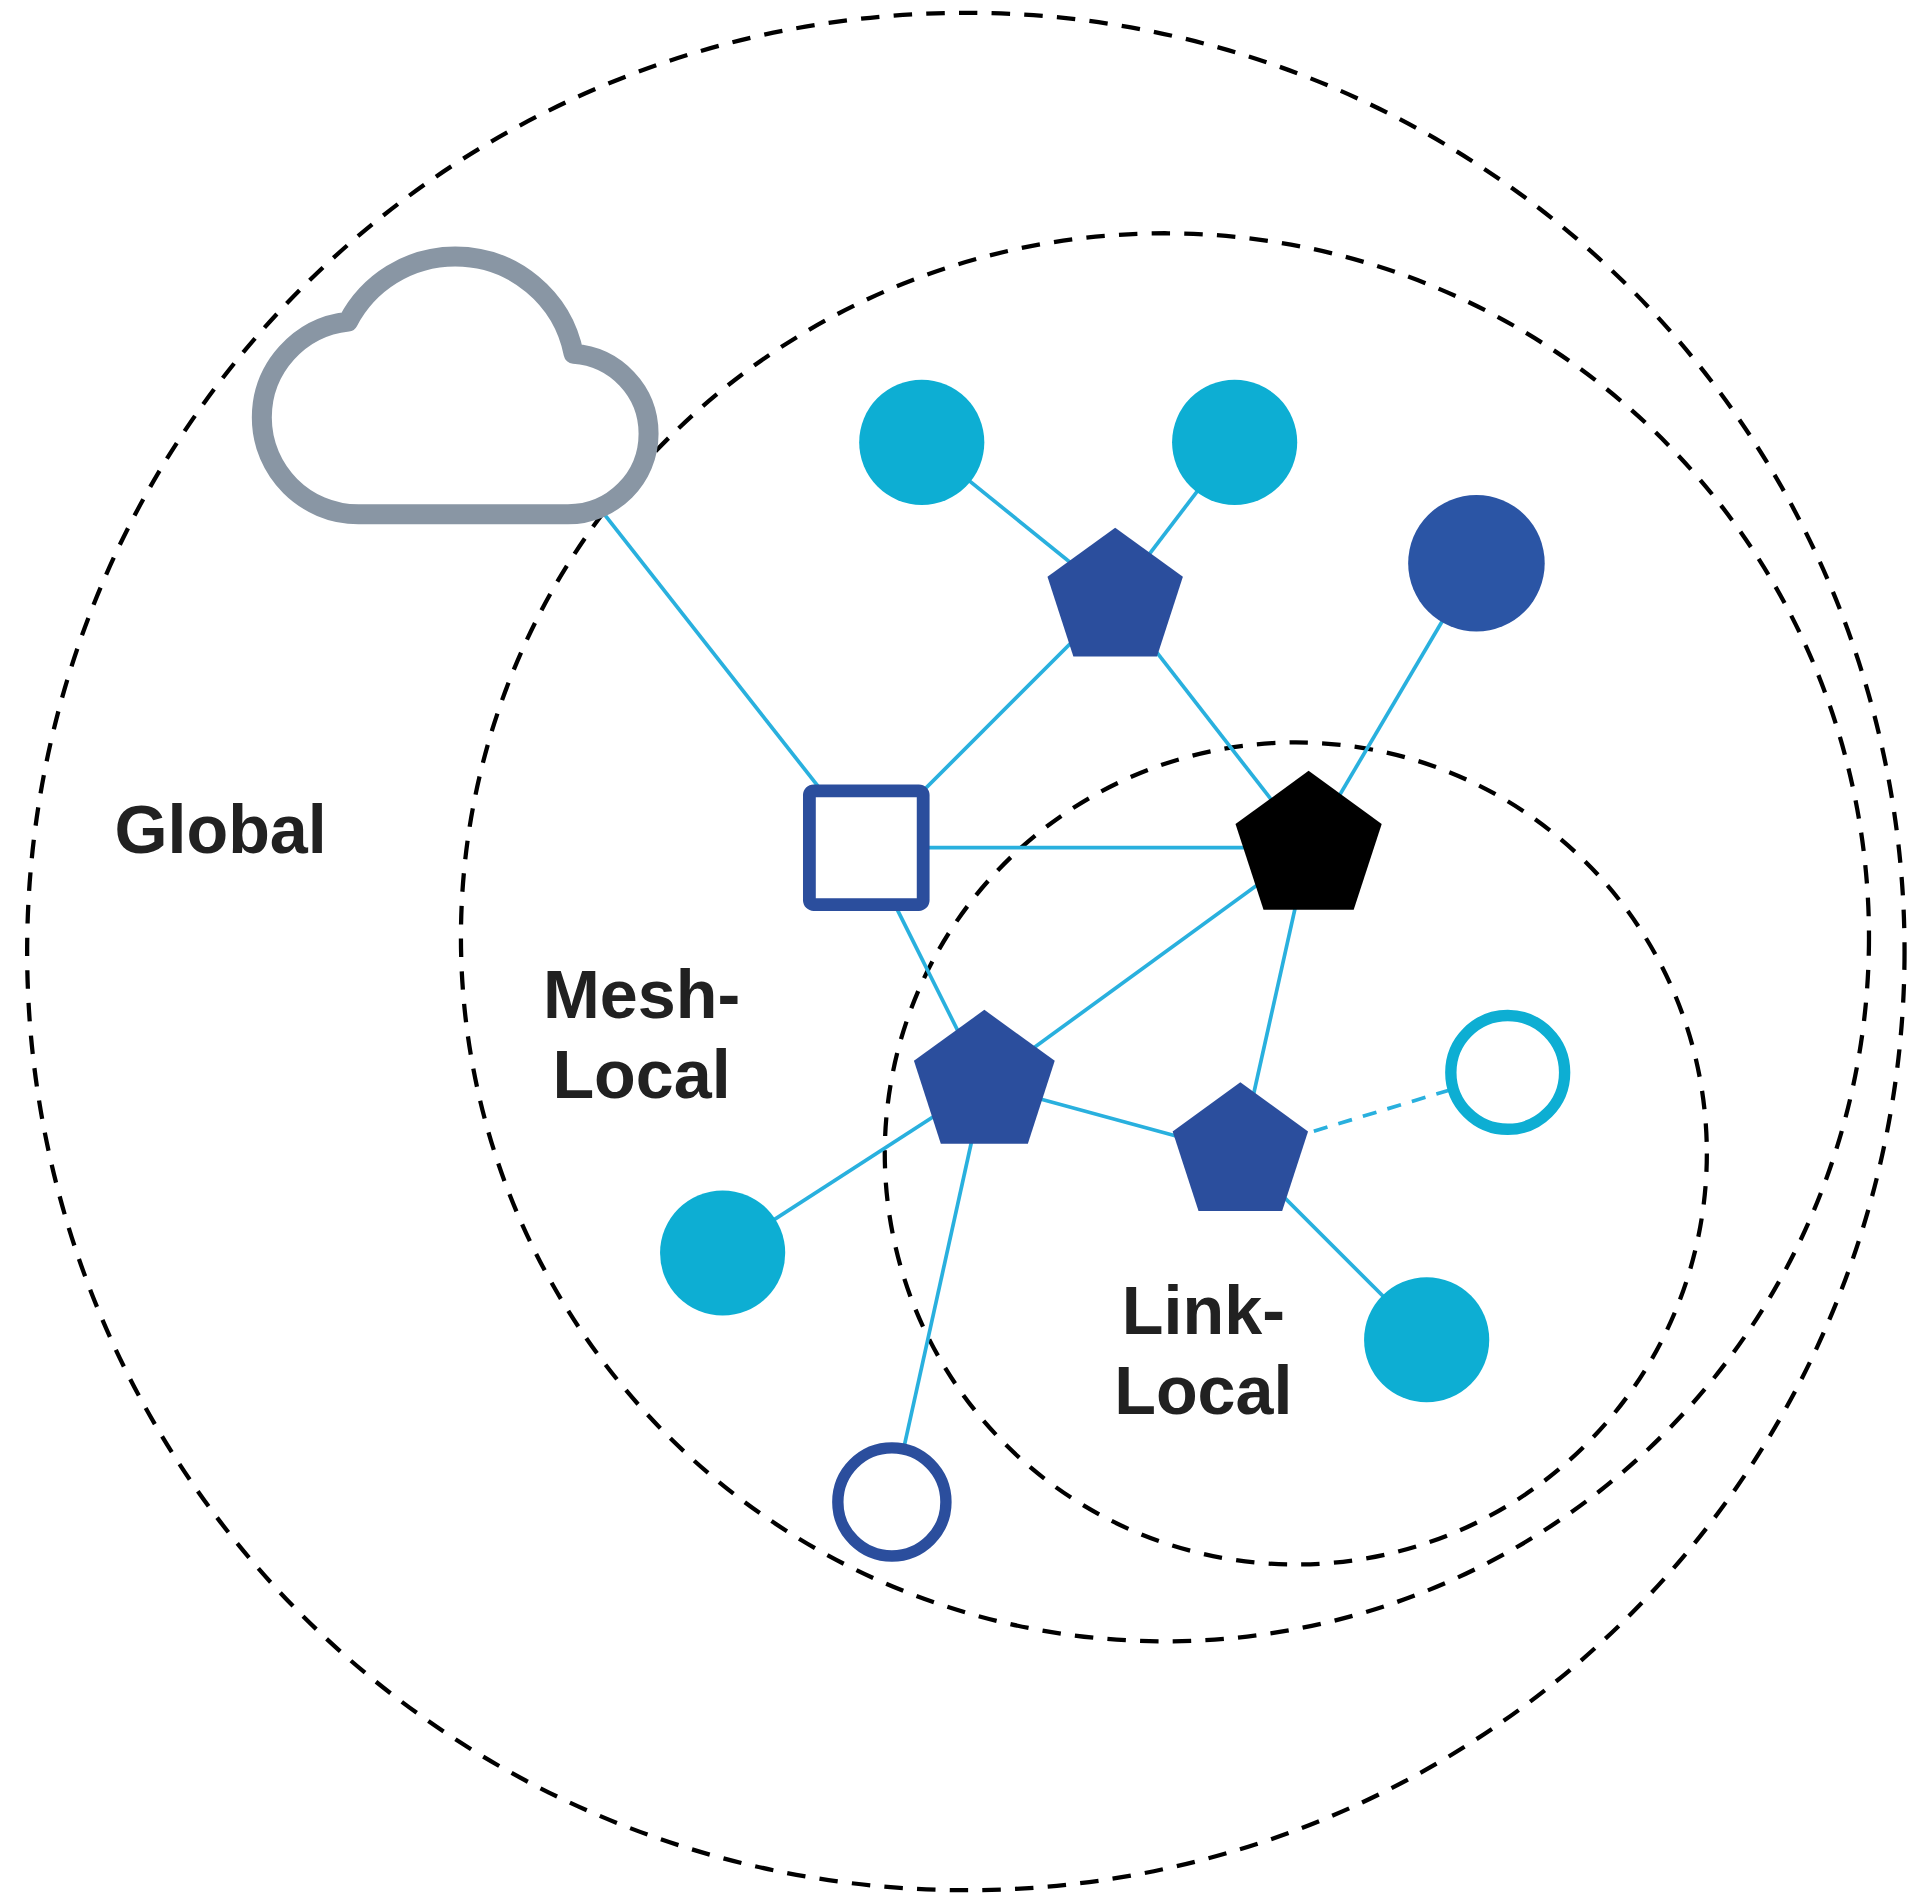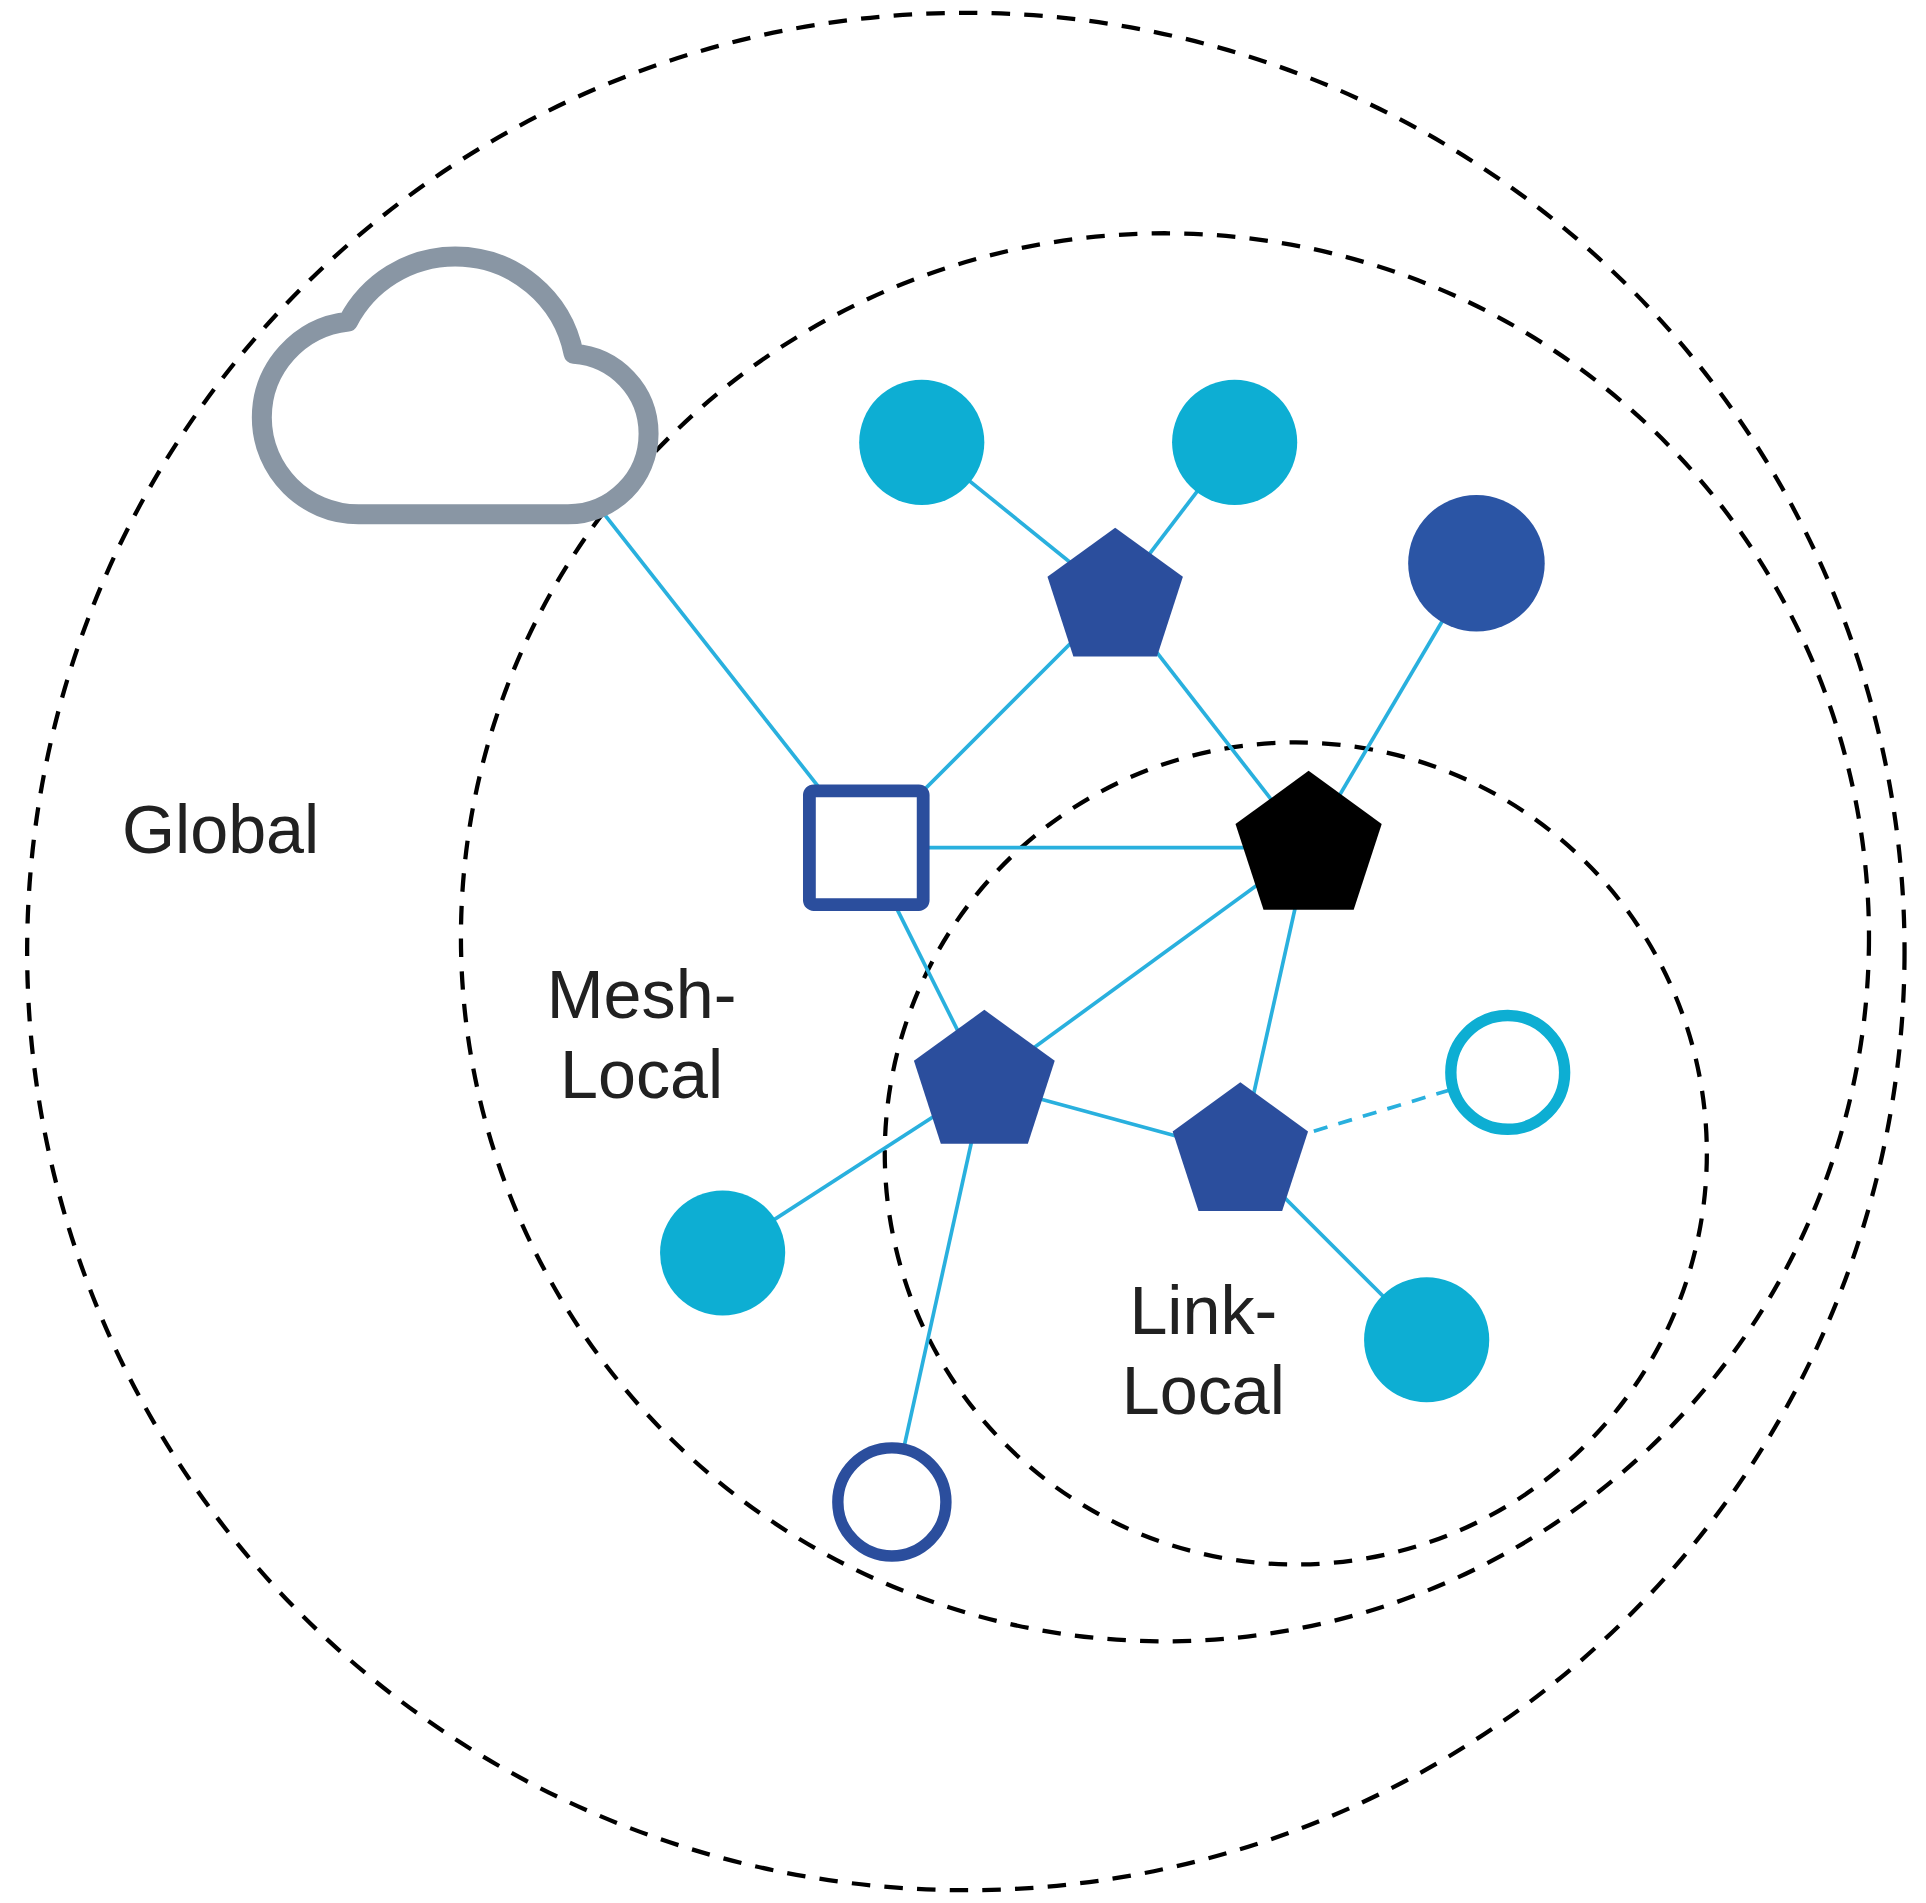--- a/index.html
+++ b/index.html
@@ -5,20 +5,21 @@
   html, body {
     margin: 0;
     padding: 0;
     background: #ffffff;
   }
   .canvas {
     width: 1926px;
     height: 1903px;
     background: #ffffff;
     overflow: hidden;
+    font-weight: bold;
   }
   svg { display: block; }
   .scope {
     fill: none;
     stroke-width: 3;
     stroke-dasharray: 13 10;
   }
   .edge {
     fill: none;
     stroke-width: 2.6;

